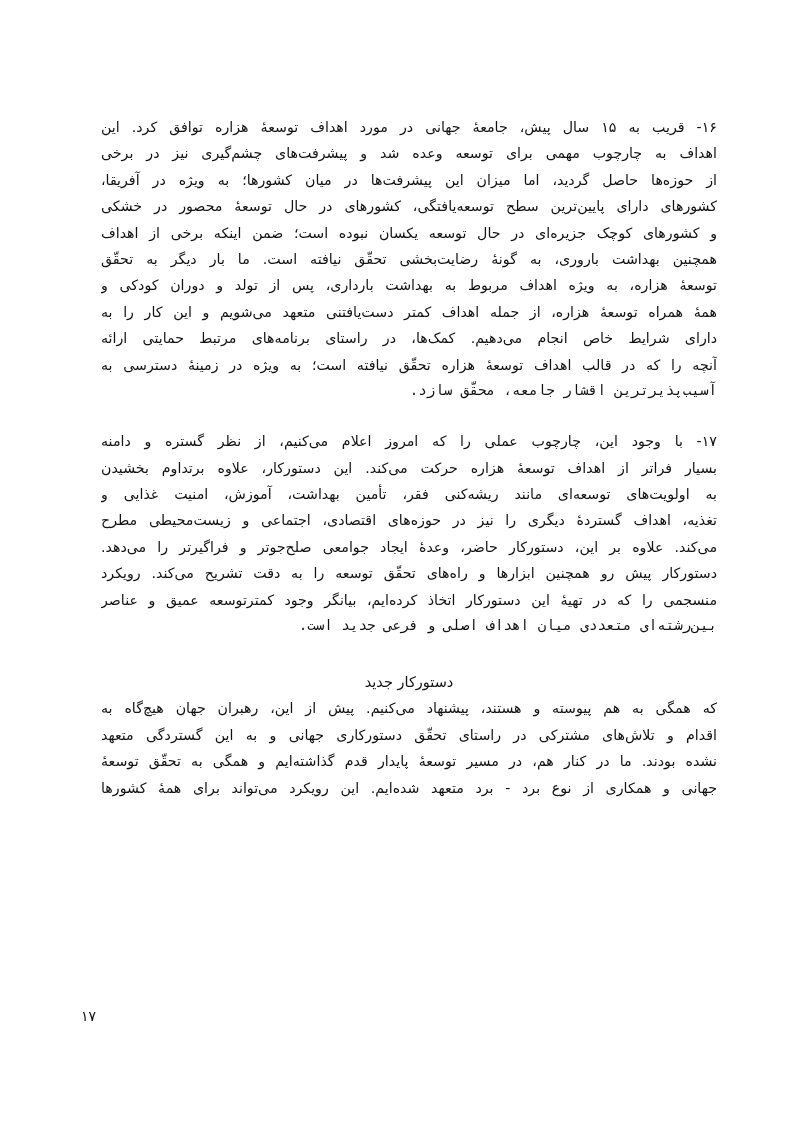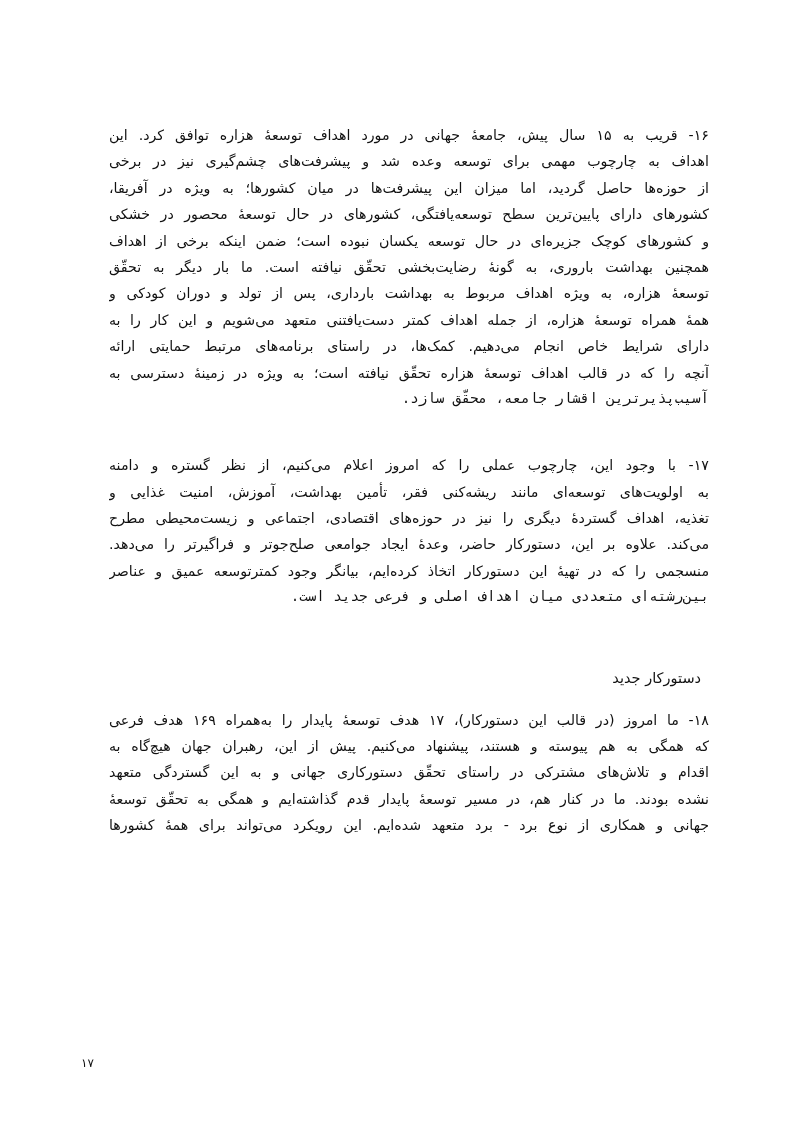--- a/index.html
+++ b/index.html
@@ -16,21 +16,21 @@
       color: #111111;
     }
     .page {
       position: absolute;
       left: 101px;
       top: 114px;
       width: 616px;
       direction: rtl;
     }
     .para {
-      margin: 8px;
+      margin: 0;
       padding: 0;
       font-size: 14.2px;
       line-height: 26.4px;
     }
     .line {
       display: block;
       text-align: justify;
       text-align-last: justify;
       white-space: nowrap;
       overflow: hidden;
@@ -40,28 +40,28 @@
       text-align-last: right;
       font-family: Liberation Mono, monospace;
     }
     .gap1 { height: 24px; }
     .gap2 { height: 30px; }
     .heading {
       font-size: 14.5px;
       line-height: 26px;
       height: 26px;
       font-weight: normal;
-      margin: 16px;
-      text-align: right;
+      margin: 0;
+      text-align: center;
     }
     .page-number {
       position: absolute;
       left: 81px;
-      top: 1056px;
-      font-size: 12px;
+      top: 1008px;
+      font-size: 14px;
       direction: rtl;
     }
   </style>
 </head>
 <body>
 
 <div class="page">
 
   <div class="para">
     <span class="line">۱۶- قریب به ۱۵ سال پیش، جامعهٔ جهانی در مورد اهداف توسعهٔ هزاره توافق کرد. این</span>
@@ -74,33 +74,34 @@
     <span class="line">همهٔ همراه توسعهٔ هزاره، از جمله اهداف کمتر دست‌یافتنی متعهد می‌شویم و این کار را به</span>
     <span class="line">دارای شرایط خاص انجام می‌دهیم. کمک‌ها، در راستای برنامه‌های مرتبط حمایتی ارائه</span>
     <span class="line">آنچه را که در قالب اهداف توسعهٔ هزاره تحقّق نیافته است؛ به ویژه در زمینهٔ دسترسی به</span>
     <span class="line last">آسیب‌پذیرترین اقشار جامعه، محقّق سازد.</span>
   </div>
 
   <div class="gap1"></div>
 
   <div class="para">
     <span class="line">۱۷- با وجود این، چارچوب عملی را که امروز اعلام می‌کنیم، از نظر گستره و دامنه</span>
+    <span class="line">بسیار فراتر از اهداف توسعهٔ هزاره حرکت می‌کند. این دستورکار، علاوه برتداوم بخشیدن</span>
     <span class="line">به اولویت‌های توسعه‌ای مانند ریشه‌کنی فقر، تأمین بهداشت، آموزش، امنیت غذایی و</span>
     <span class="line">تغذیه، اهداف گستردهٔ دیگری را نیز در حوزه‌های اقتصادی، اجتماعی و زیست‌محیطی مطرح</span>
     <span class="line">می‌کند. علاوه بر این، دستورکار حاضر، وعدهٔ ایجاد جوامعی صلح‌جوتر و فراگیرتر را می‌دهد.</span>
+    <span class="line">دستورکار پیش رو همچنین ابزارها و راه‌های تحقّق توسعه را به دقت تشریح می‌کند. رویکرد</span>
     <span class="line">منسجمی را که در تهیهٔ این دستورکار اتخاذ کرده‌ایم، بیانگر وجود کمترتوسعه عمیق و عناصر</span>
     <span class="line last">بین‌رشته‌ای متعددی میان اهداف اصلی و فرعی جدید است.</span>
   </div>
 
   <div class="gap2"></div>
 
   <div class="heading">دستورکار جدید</div>
 
   <div class="para">
-    <span class="line">۱۸- ما امروز (در قالب این دستورکار)، ۱۷ هدف توسعهٔ پایدار را به‌همراه ۱۶۹ هدف فرعی</span>
     <span class="line">که همگی به هم پیوسته و هستند، پیشنهاد می‌کنیم. پیش از این، رهبران جهان هیچ‌گاه به</span>
     <span class="line">اقدام و تلاش‌های مشترکی در راستای تحقّق دستورکاری جهانی و به این گستردگی متعهد</span>
     <span class="line">نشده بودند. ما در کنار هم، در مسیر توسعهٔ پایدار قدم گذاشته‌ایم و همگی به تحقّق توسعهٔ</span>
     <span class="line">جهانی و همکاری از نوع برد - برد متعهد شده‌ایم. این رویکرد می‌تواند برای همهٔ کشورها</span>
   </div>
 
 </div>
 
 <div class="page-number">۱۷</div>
 

